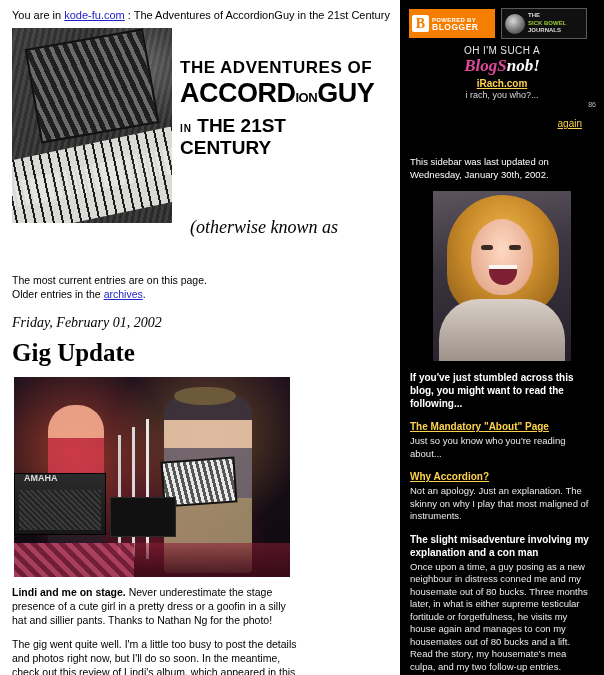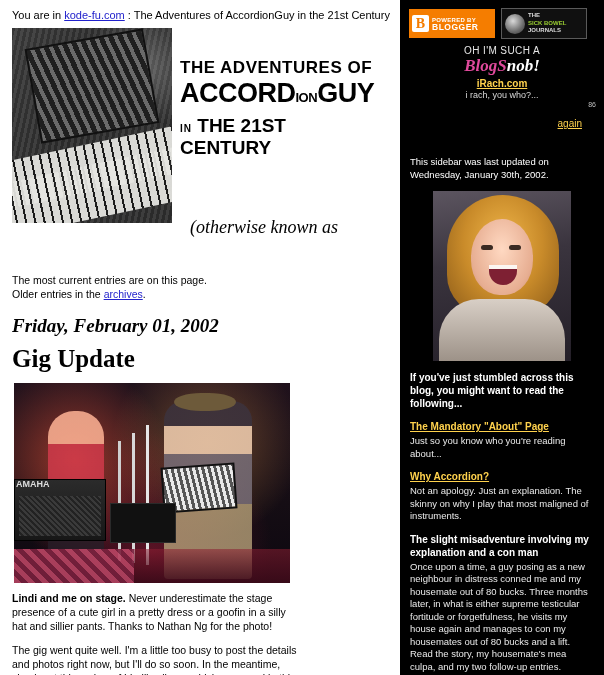--- a/index.html
+++ b/index.html
@@ -134,23 +134,23 @@
     font-family: Liberation Sans, sans-serif;
     font-size: 10.5px;
     line-height: 14px;
     color: #000;
   }
   .entries-note a { color: #2222cc; text-decoration: underline; }
 
   .date-line {
     margin-top: 14px;
     font-family: "Liberation Serif", serif;
-    font-weight: bold;
+    font-weight: normal;
     font-style: italic;
-    font-size: 19px;
+    font-size: 14px;
     color: #000;
   }
   h1.post-title {
     font-family: "Liberation Serif", serif;
     font-size: 25px;
     font-weight: bold;
     margin: 8px 0 10px 0;
     color: #000;
   }
 
@@ -176,21 +176,21 @@
     width: 92px; height: 62px;
     background: linear-gradient(180deg,#2b2b2b,#171717);
     border: 1px solid #000;
   }
   .sp-amp::after {
     content: "";
     position: absolute; left: 4px; top: 16px; right: 4px; bottom: 4px;
     background: repeating-linear-gradient(45deg,#3a3a3a 0 2px,#222 2px 4px);
   }
   .sp-amp-label {
-    position: absolute; left: 2px; top: 96px;
+    position: absolute; left: 10px; top: 96px;
     font-family: "Liberation Sans", sans-serif;
     font-size: 9px; color: #ddd; font-weight: bold;
     z-index: 3;
   }
   .sp-person1 {
     position: absolute; left: 34px; top: 28px;
     width: 56px; height: 150px;
     background: linear-gradient(180deg, rgba(255,180,150,.85) 0 22%, rgba(220,60,80,.75) 22% 55%, rgba(40,30,40,.8) 55% 100%);
     border-radius: 26px 26px 6px 6px;
     filter: blur(.4px);

